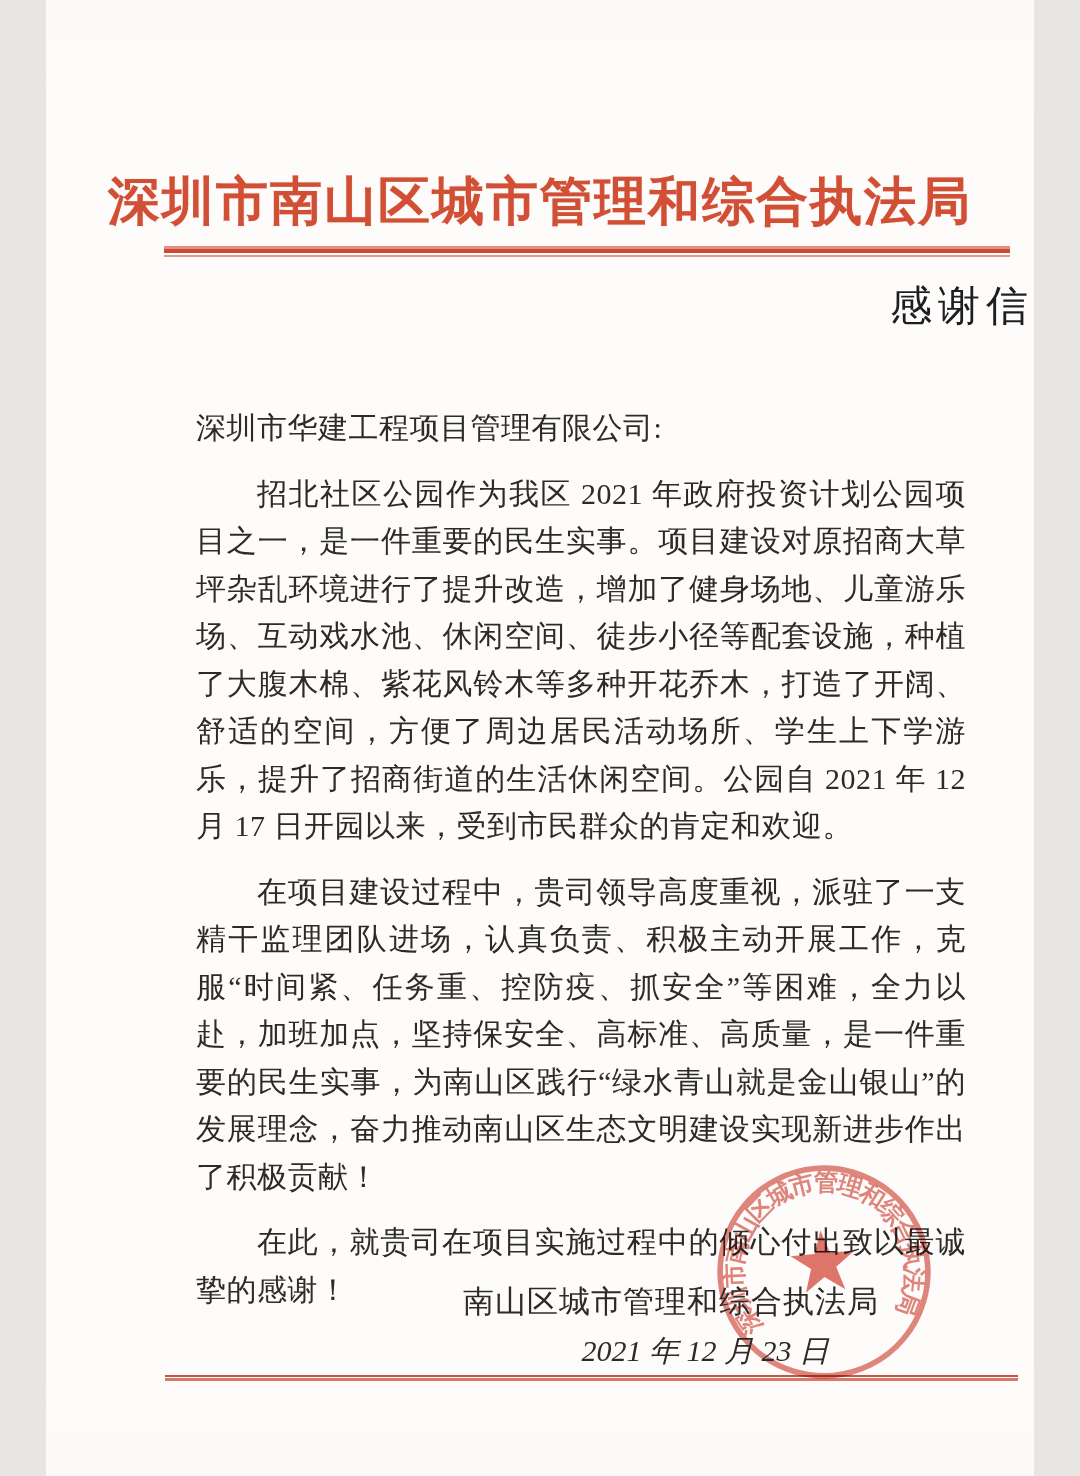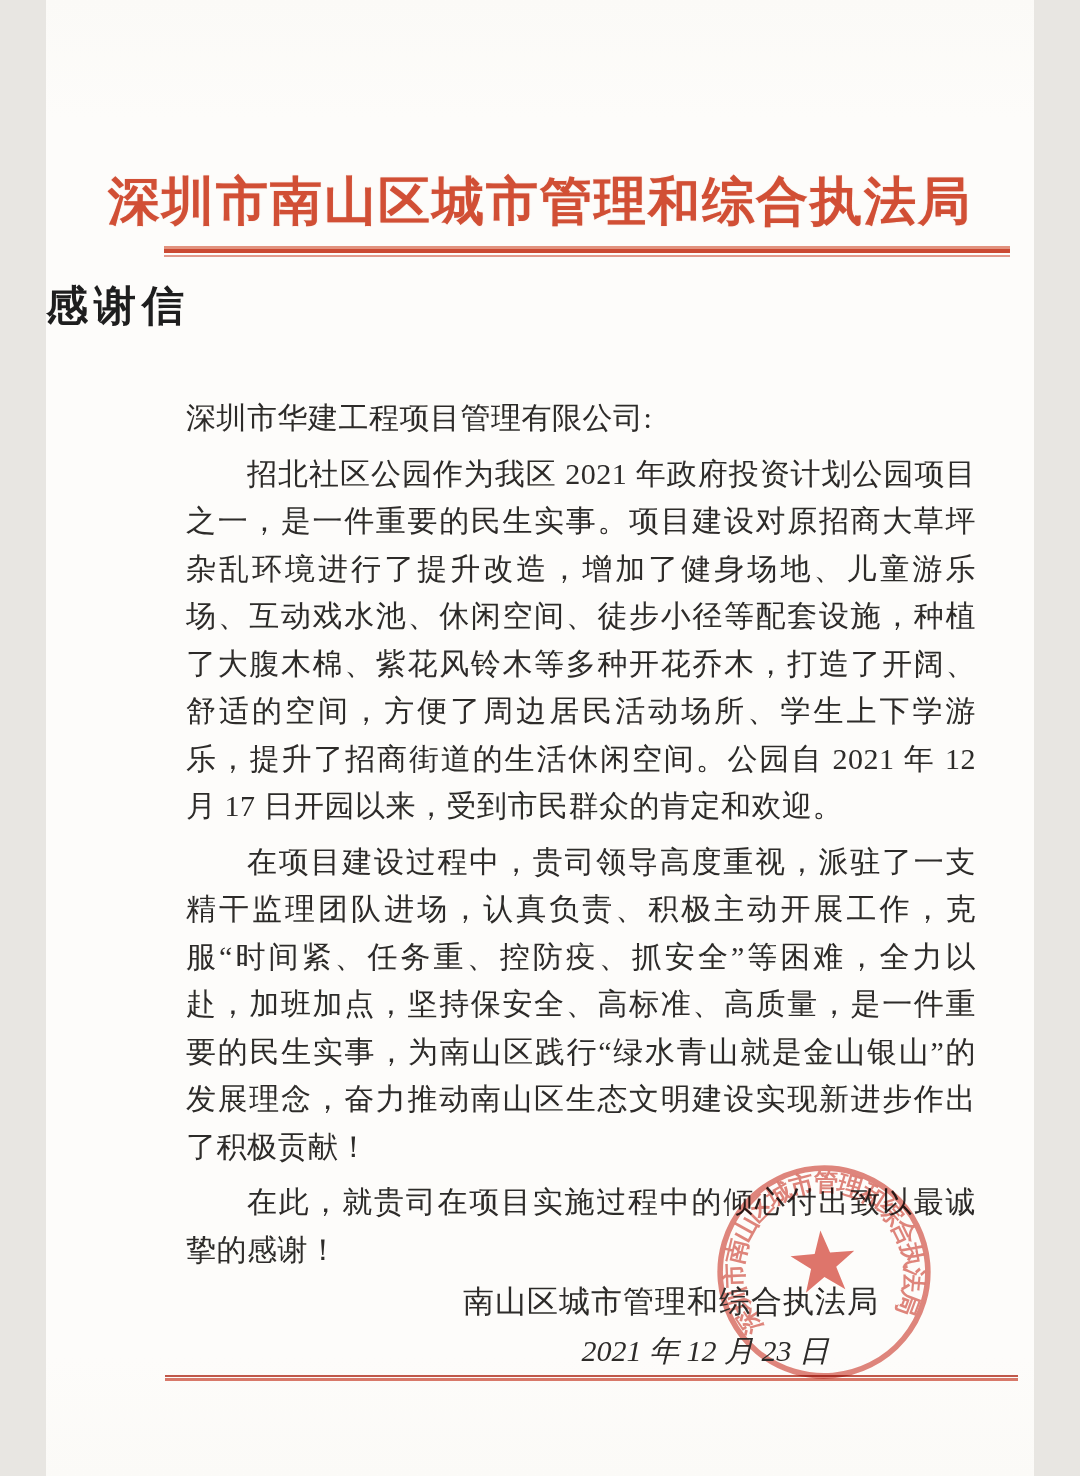--- a/index.html
+++ b/index.html
@@ -45,43 +45,43 @@
       rgba(203, 74, 51, 0.55) 9px, rgba(203, 74, 51, 0.55) 11px,
       rgba(255,255,255,0) 11px
     );
   }
   
   .doc-title {
     position: absolute;
     top: 282px;
     left: 0;
     width: 100%;
-    text-align: left;
+    text-align: right;
     font-size: 42px;
     line-height: 48px;
-    font-weight: bold;
+    font-weight: normal;
     color: #1e1e1e;
     letter-spacing: 6px;
     white-space: nowrap;
   }
   
   .body-text {
     position: absolute;
     top: 386px;
     left: 132px;
     width: 806px;
     font-size: 30px;
     line-height: 47.5px;
     color: #2d2b29;
     letter-spacing: 0.5px;
     text-align: justify;
     text-justify: inter-character;
   }
   .body-text p {
-    margin: 8px;
+    margin: 18px;
     padding: 0;
     text-indent: 61px;
   }
   .body-text .salutation {
     text-indent: 0;
   }
   
   .sign-block {
     position: absolute;
     top: 1282px;

